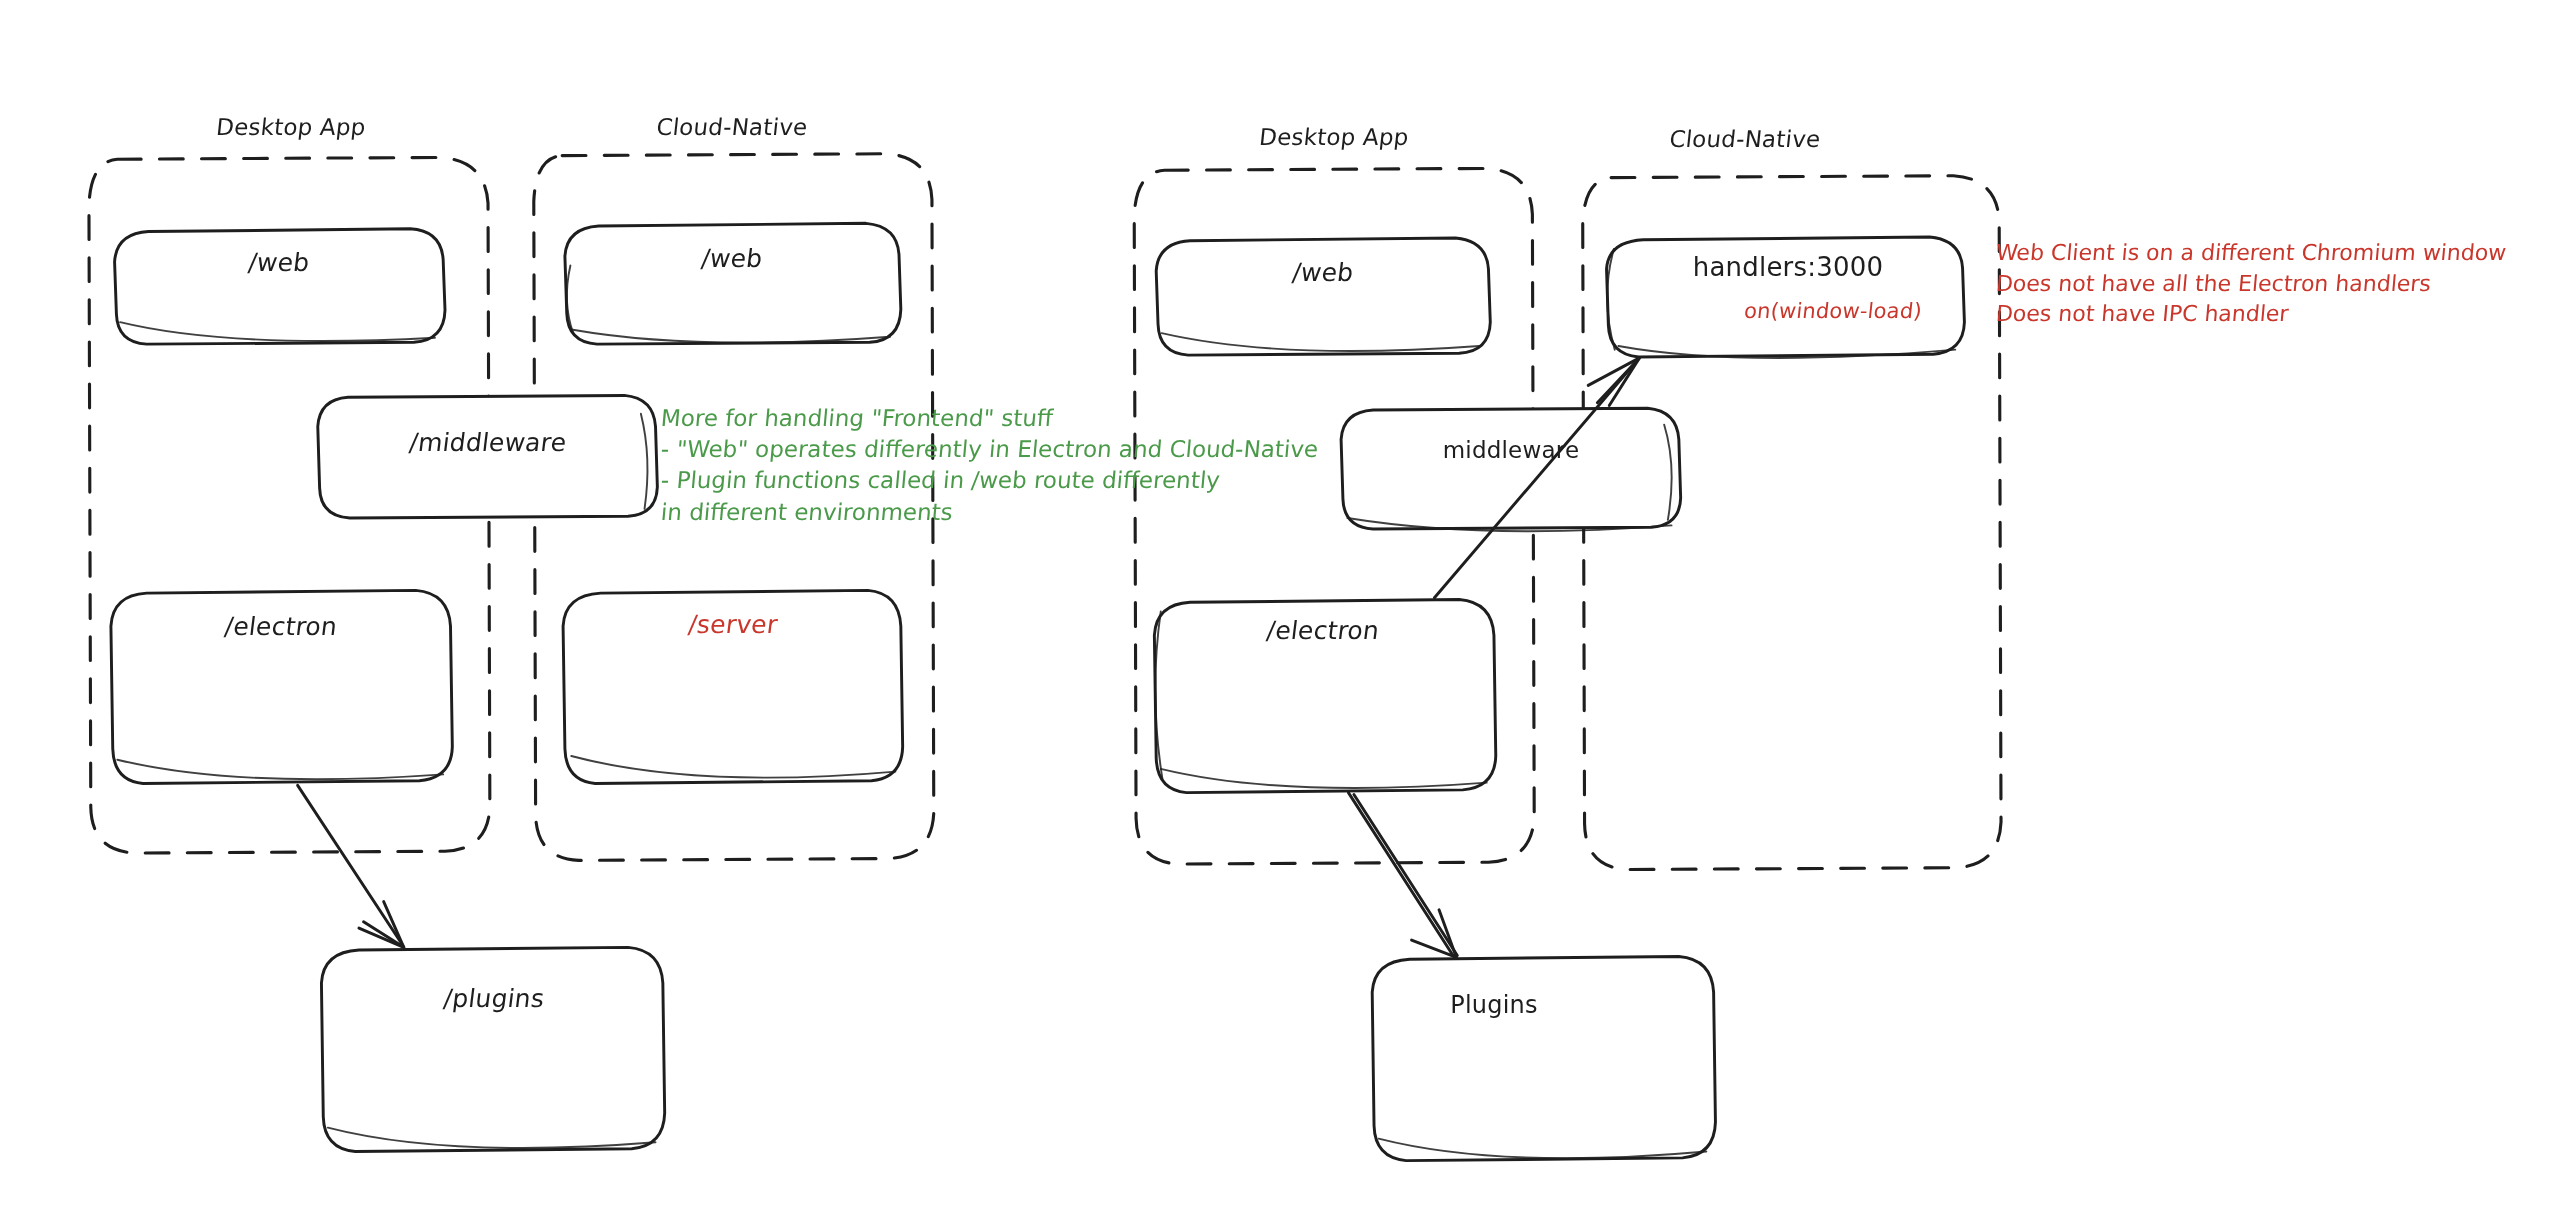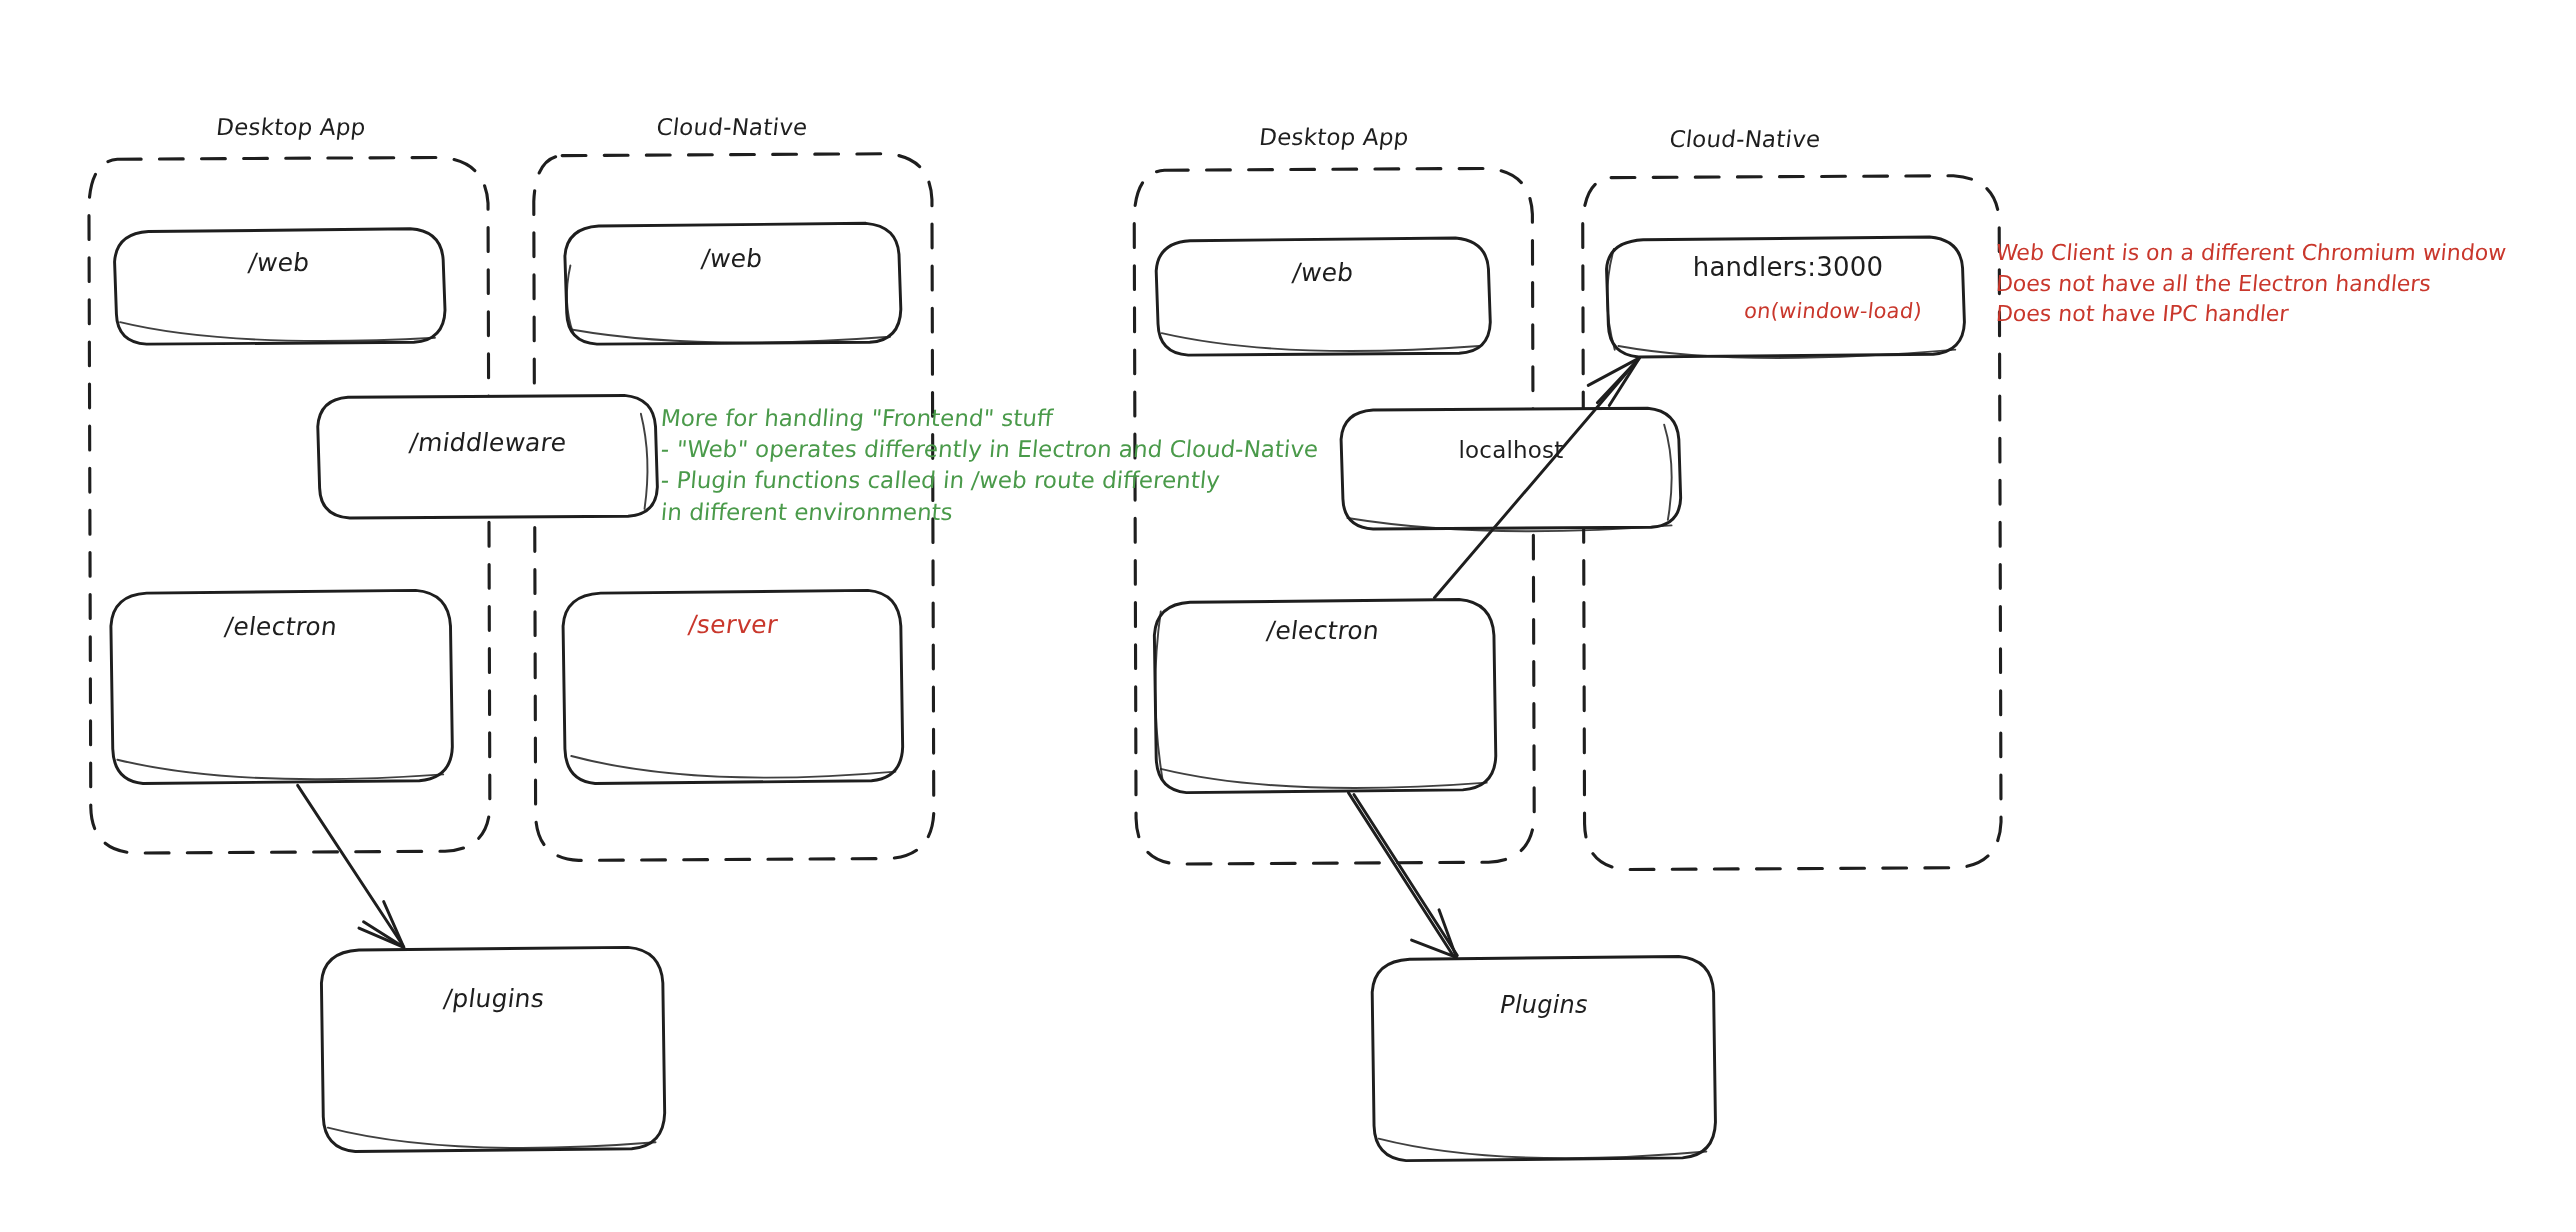--- a/index.html
+++ b/index.html
@@ -279,25 +279,25 @@
   <div class="lbl node-caption red" style="left:623px; top:610px; width:220px;">/server</div>
 
   <div class="lbl node-caption" style="left:384px; top:984px; width:220px;">/plugins</div>
 
   <div class="lbl node-caption" style="left:1213px; top:258px; width:220px;">/web</div>
 
   <div class="lbl node-caption upright" style="left:1678px; top:252px; width:220px; font-size:26px;">handlers:3000</div>
 
   <div class="lbl sub-caption red upright" style="left:1723px; top:299px; width:220px; font-size:21px;">on(window-load)</div>
 
-  <div class="lbl node-caption upright" style="left:1401px; top:437px; width:220px; font-size:23px;">localhost</div>
+  <div class="lbl node-caption upright" style="left:1401px; top:437px; width:220px; font-size:23px;">middleware</div>
 
   <div class="lbl node-caption" style="left:1213px; top:616px; width:220px;">/electron</div>
 
-  <div class="lbl node-caption upright" style="left:1434px; top:991px; width:220px; font-size:24px;font-style:italic;">Plugins</div>
+  <div class="lbl node-caption upright" style="left:1384px; top:991px; width:220px; font-size:24px;">Plugins</div>
 
   <div style="position:absolute; left:661px; top:405px;">
     <div class="annot green" style="position:relative;">More for handling "Frontend" stuff</div>
     <div class="annot green" style="position:relative; top:3.7px;">- "Web" operates differently in Electron and Cloud-Native</div>
     <div class="annot green" style="position:relative; top:7.3px;">- Plugin functions called in /web route differently</div>
     <div class="annot green" style="position:relative; top:11px;">in different environments</div>
   </div>
 
   <div style="position:absolute; left:1996px; top:240px;">
     <div class="annot red" style="position:relative;">Web Client is on a different Chromium window</div>

